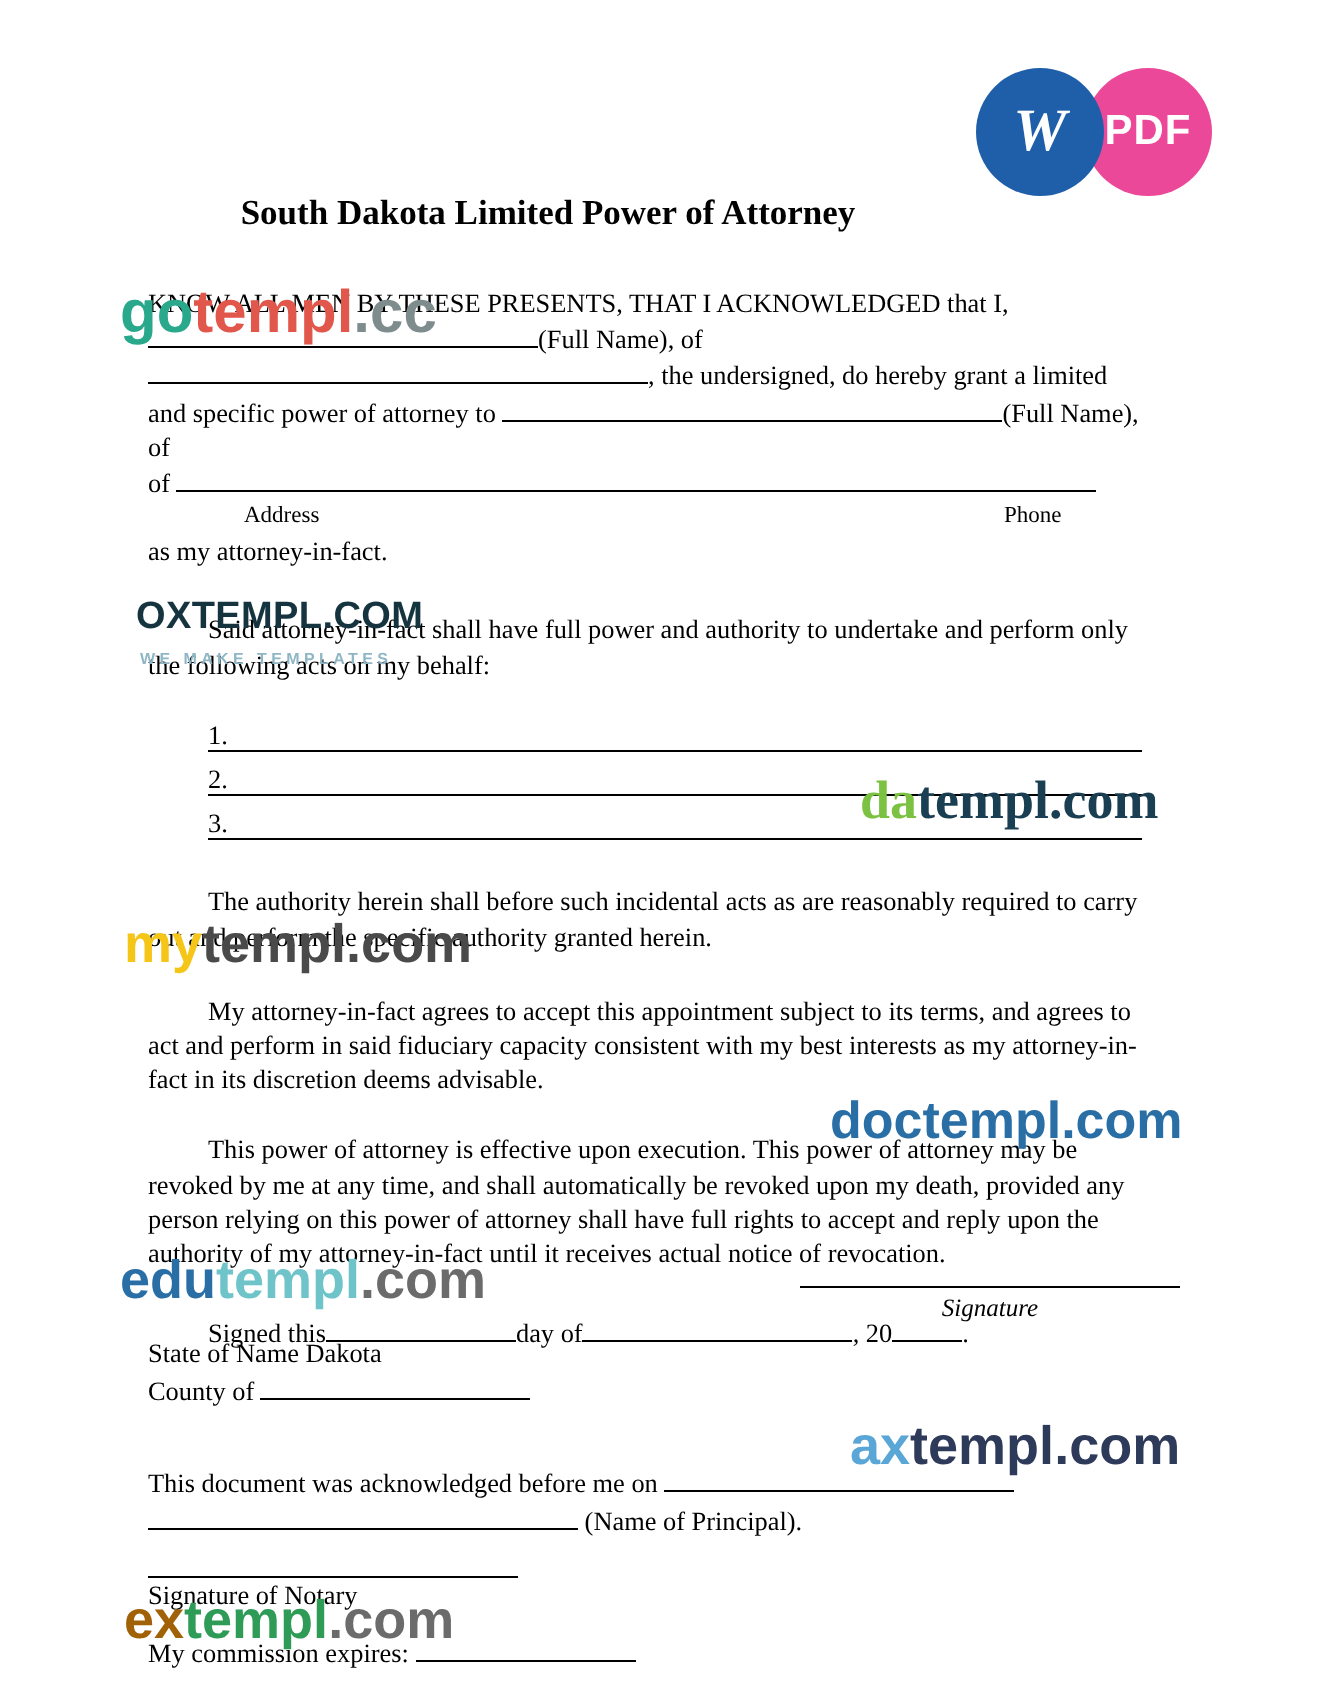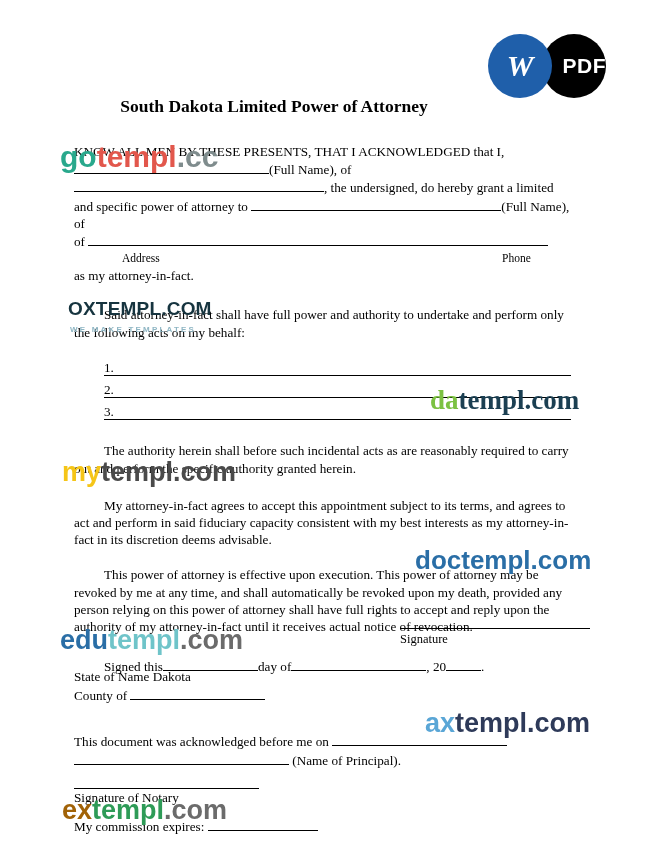--- a/index.html
+++ b/index.html
@@ -43,24 +43,23 @@
   }
   .badge-word {
     background: #1f5faa;
     font-size: 30px;
     font-style: italic;
     font-family: "Liberation Serif", serif;
     margin-right: -10px;
     z-index: 1;
   }
   .badge-pdf {
-    background: #000000;
+    background: #ec4899;
     font-size: 21px;
     letter-spacing: 0.5px;
-    justify-content: flex-end;
   }
   
   .doc-title {
     position: absolute;
     top: 96px;
     left: 0;
     width: 548px;
     text-align: center;
     font-size: 17.5px;
     font-weight: bold;
@@ -109,23 +108,24 @@
     box-sizing: border-box;
   }
   .numlist li .rule {
     flex: 1;
     border-bottom: 1px solid #000;
     height: 14px;
   }
   .sig-block {
     position: absolute;
     right: 78px;
-    top: 627px;
+    top: 642px;
     width: 190px;
-    text-align: left;
+    text-align: center;
+    font-style: italic;
   }
   .sig-rule {
     border-bottom: 1px solid #000;
     height: 1px;
     width: 190px;
   }
   .sig-label {
     font-size: 12.5px;
     margin-top: 3px;
   }

